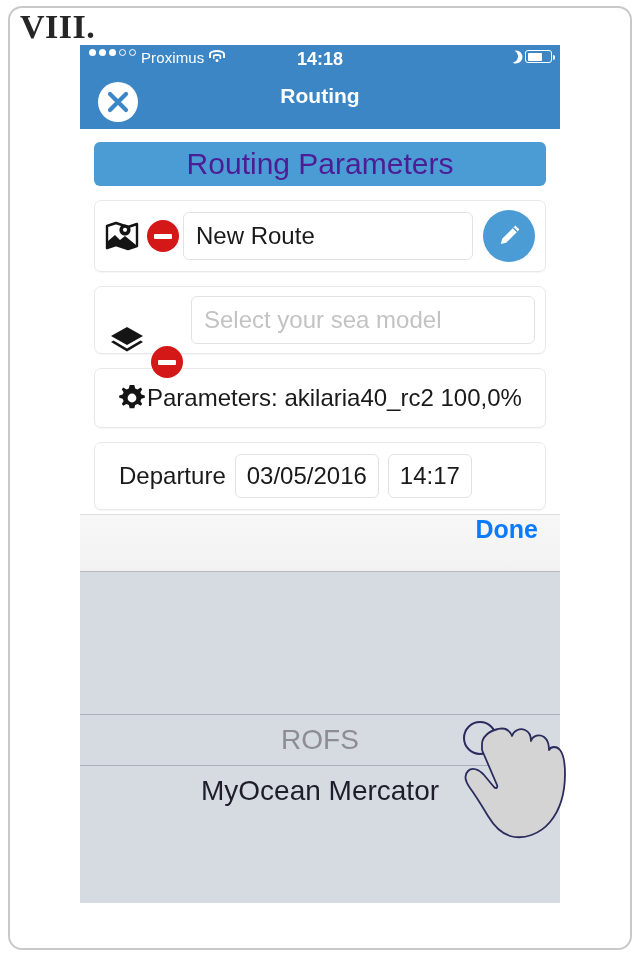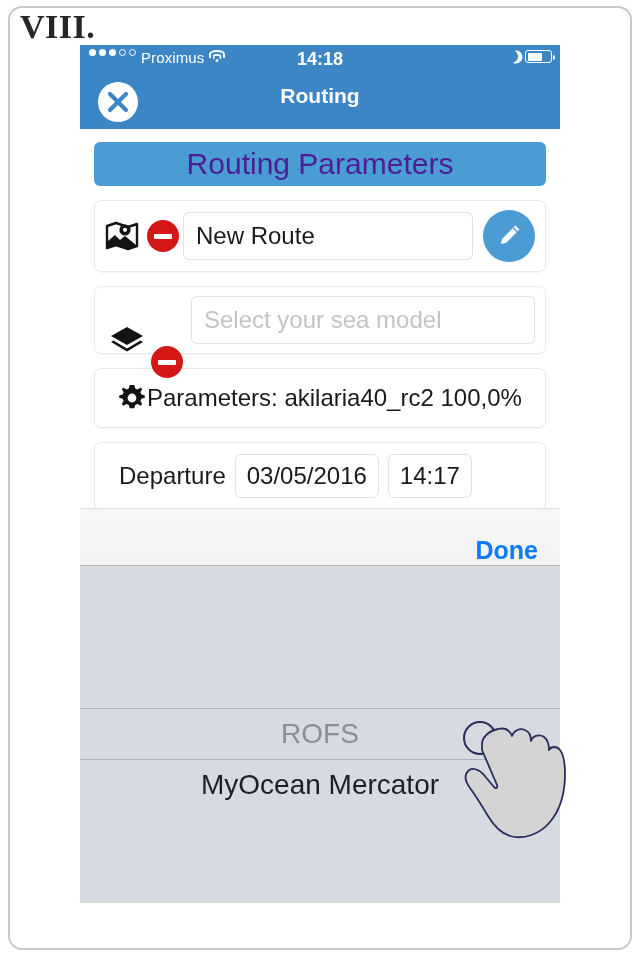--- a/index.html
+++ b/index.html
@@ -228,22 +228,23 @@
   .picker {
     position: absolute;
     left: 0; right: 0; bottom: 0;
     height: 395px;
   }
   .picker-toolbar {
     height: 58px;
     background: linear-gradient(#f7f7f7, #f2f2f2);
     border-top: 1px solid #dcdcdc;
     border-bottom: 1px solid #b8b8b8;
-    display: flex; align-items: flex-end; justify-content: flex-end;
+    display: flex; align-items: flex-start; justify-content: flex-end;
     padding-right: 22px;
+    margin-top: 6px;
   }
   .done-btn {
     color: #0a7bff;
     font-size: 25px;
     font-weight: bold;
     cursor: pointer;
   }
   .picker-wheel {
     position: relative;
     height: 337px;

